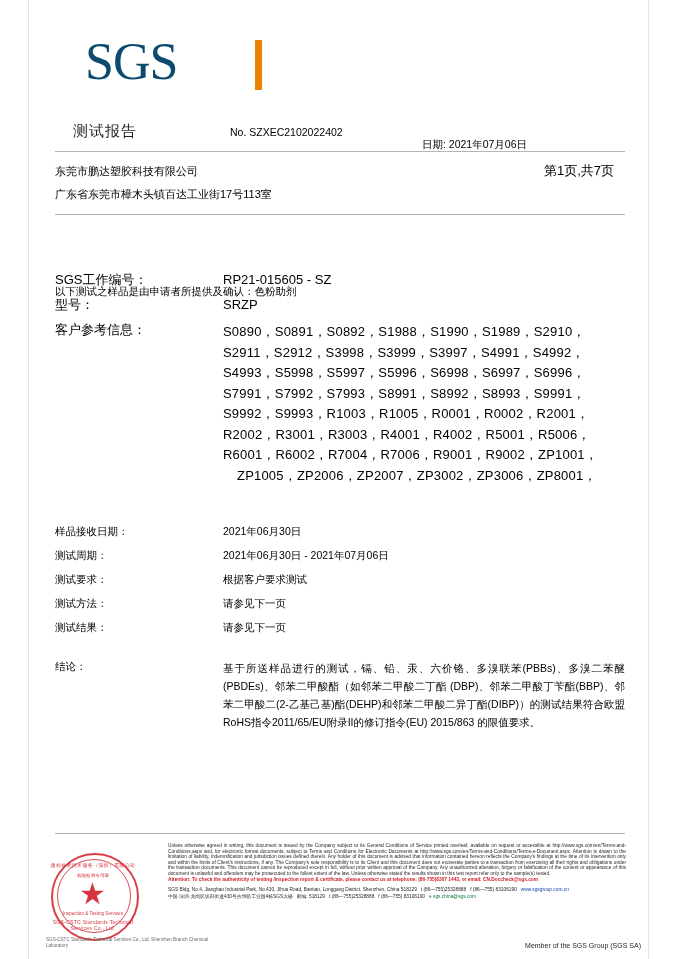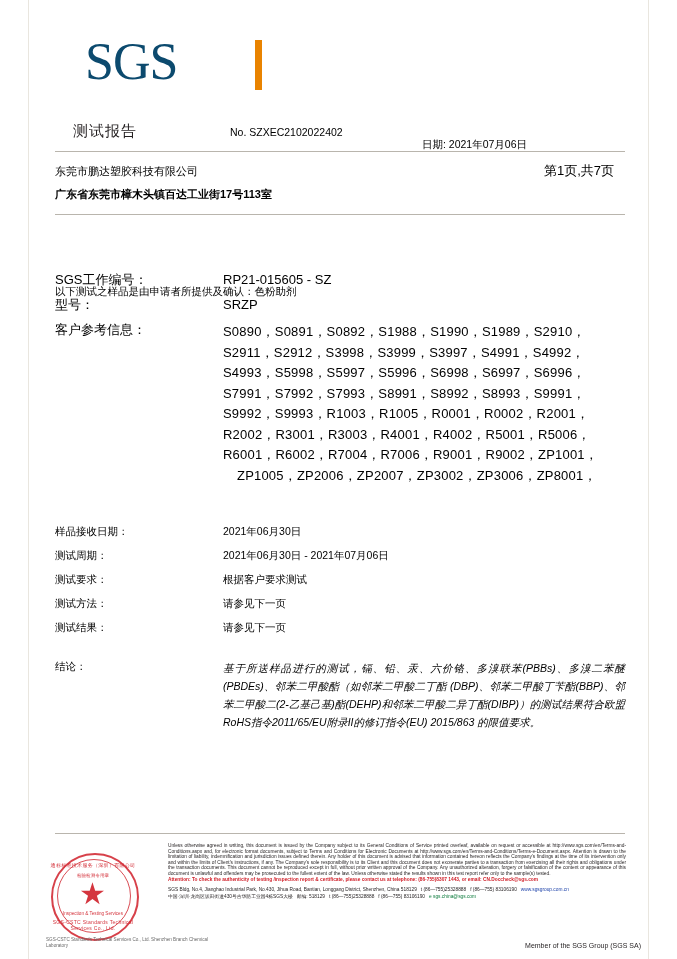--- a/index.html
+++ b/index.html
@@ -105,21 +105,21 @@
   .rule.r1 { top: 151px; }
 
   
   .company {
     position: absolute;
     left: 55px;
     font-size: 11px;
     color: #000;
   }
   .company.c1 { top: 164px; }
-  .company.c2 { top: 187px; font-weight: bold; }
+  .company.c2 { top: 187px; }
 
   .rule.r2 { top: 214px; }
 
   
   .intro {
     position: absolute;
     left: 55px;
     top: 249px;
     font-size: 10.5px;
     margin-top: 36px;
@@ -174,21 +174,20 @@
     font-size: 10.5px;
     display: flex;
     align-items: flex-start;
     margin-top: 28px;
   }
   .concl .flabel { width: 168px; flex: 0 0 168px; }
   .concl .ctext {
     flex: 1;
     line-height: 18px;
     text-align: justify;
-    font-style: italic;
   }
 
   
   .foot-rule {
     position: absolute;
     left: 55px;
     top: 833px;
     width: 570px;
     height: 1px;
     background: #b9b5ad;

